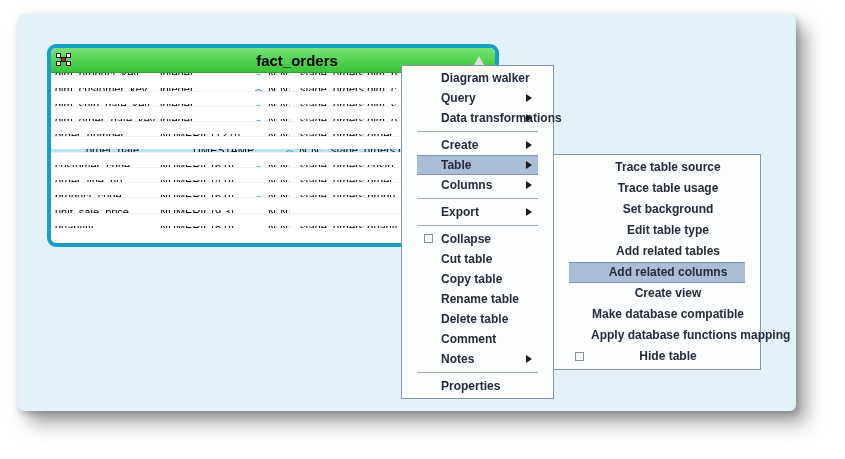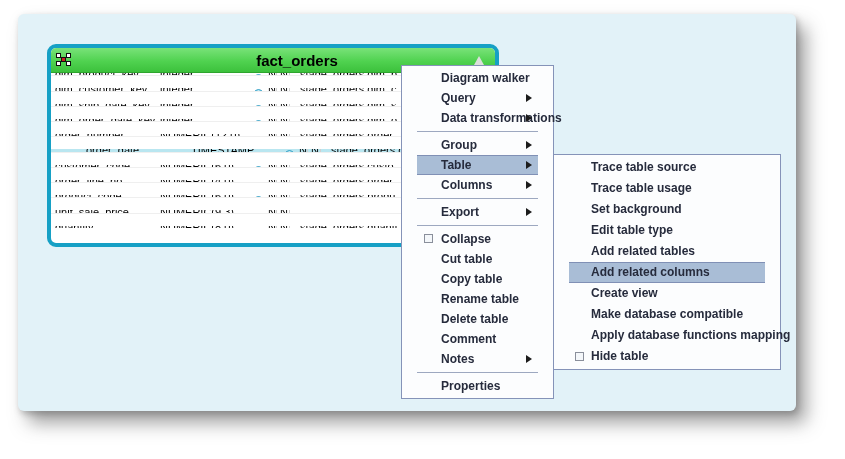--- a/index.html
+++ b/index.html
@@ -48,21 +48,21 @@
   .keyicon { position:absolute; left:1px; top:1px; width:9px; height:13px; }
   .keyicon::before { content:""; position:absolute; left:0; top:0; width:7px; height:7px;
                      border:1.5px solid #2e9dc2; border-radius:50%; background:#b8e6f5; }
   .keyicon::after  { content:""; position:absolute; left:2.5px; top:7px; width:3px; height:6px;
                      background:#8ed4ee; border:1px solid #2e9dc2; border-top:none; }
 
   
   .menu { position:absolute; background:#fcfdfe; border:1px solid #8593b8;
           padding:2px 15px; z-index:3; }
   .menu.main { left:383px; top:51px; width:153px; }
-  .menu.sub  { left:535px; top:140px; width:228px; z-index:4; }
+  .menu.sub  { left:535px; top:140px; width:208px; z-index:4;text-align:center; }
   .mi { position:relative; height:20px; line-height:20px; padding-left:24px;
         font-size:12px; font-weight:bold; color:#262b3c; white-space:nowrap; cursor:default; }
   .menu.sub .mi { height:21px; line-height:21px; padding-left:22px; }
   .mi.hl { background:#a9bdd6; box-shadow:inset 0 1px 0 #8090b5, inset 0 -1px 0 #8090b5; }
   .msep { height:1px; background:#9da8c0; margin:3px 0; }
   .arrow { position:absolute; right:6px; top:50%; margin-top:-4px; width:0; height:0;
            border-top:4px solid transparent; border-bottom:4px solid transparent;
            border-left:6px solid #1c1c1c; }
   .chk { position:absolute; left:7px; top:50%; margin-top:-5px; width:9px; height:9px;
          border:1px solid #8a8f9b; background:#f4f7fa; }
@@ -197,21 +197,21 @@
     <div class="mi">
       <span>Query</span>
       <span class="arrow"></span>
     </div>
     <div class="mi">
       <span>Data transformations</span>
       <span class="arrow"></span>
     </div>
     <div class="msep"></div>
     <div class="mi">
-      <span>Group</span>
+      <span>Create</span>
       <span class="arrow"></span>
     </div>
     <div class="mi hl">
       <span>Table</span>
       <span class="arrow"></span>
     </div>
     <div class="mi">
       <span>Columns</span>
       <span class="arrow"></span>
     </div>

